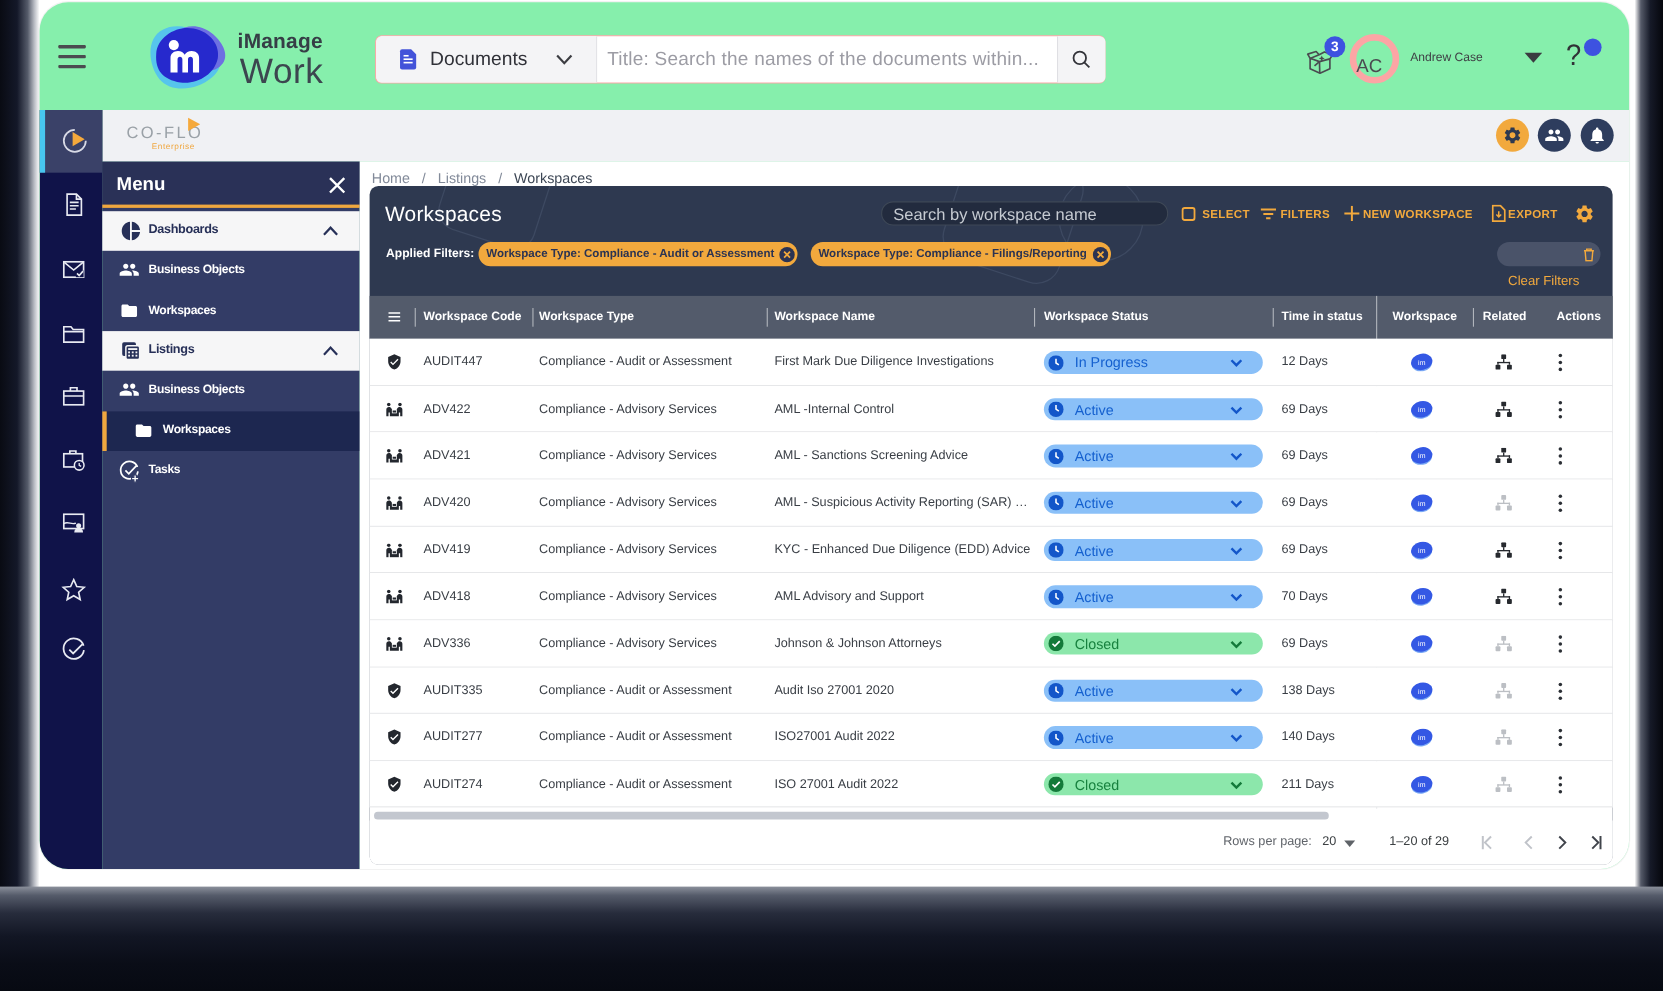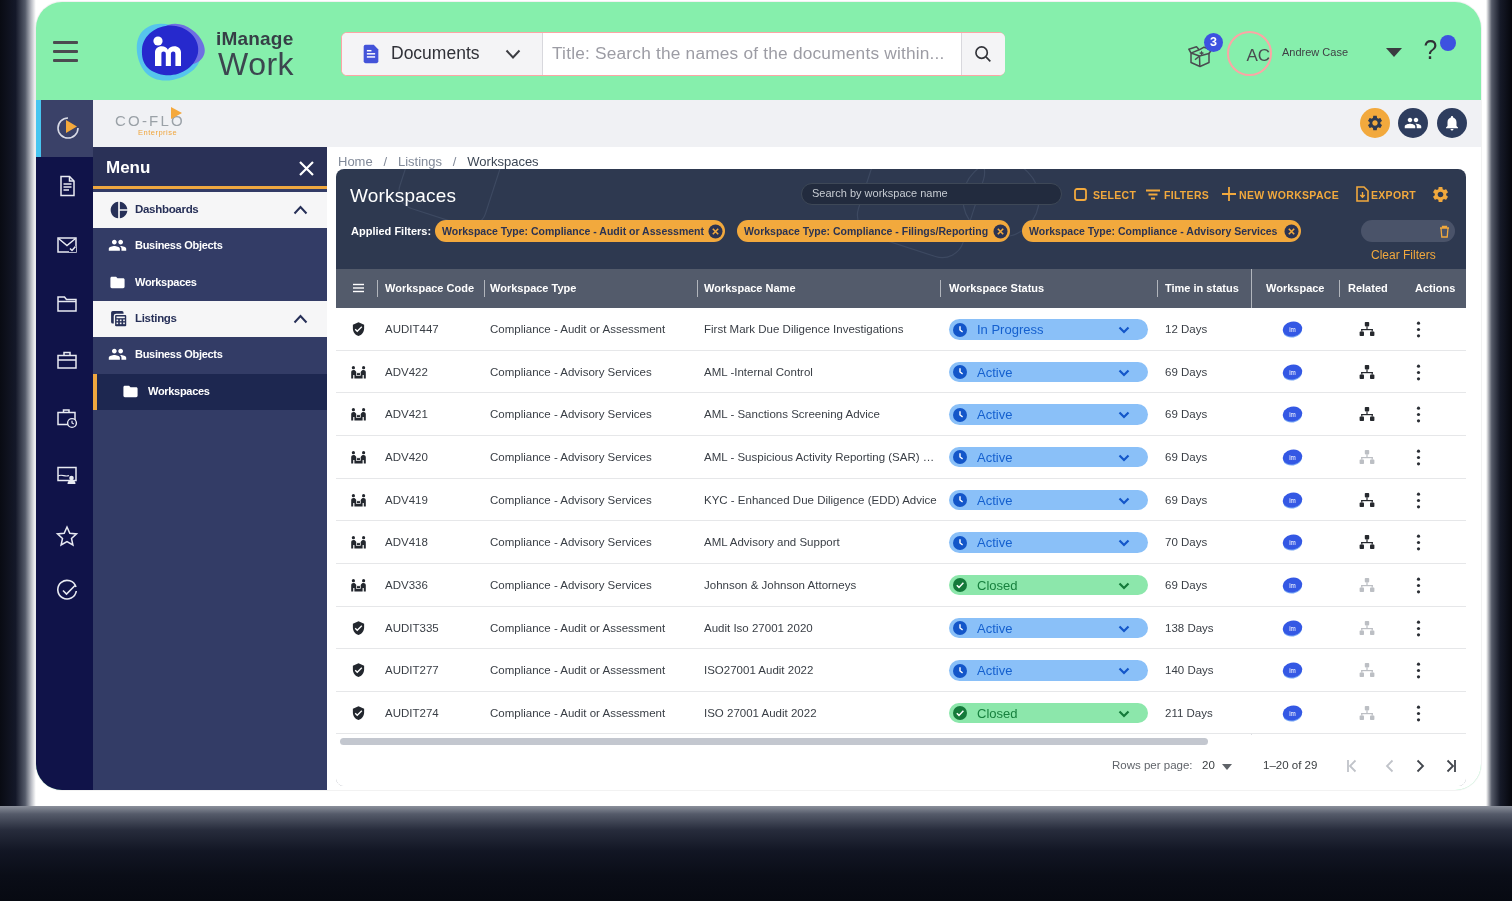--- a/index.html
+++ b/index.html
@@ -105,21 +105,21 @@
 <svg class="abs" style="left:1151px;top:41px" width="26" height="26" viewBox="0 0 26 26">
 <g fill="none" stroke="#4a4b50" stroke-width="1.5" stroke-linejoin="round">
 <path d="M4 10 L12.5 13 L22 10.5 L22 19.5 L13 23.5 L4 19.5 Z"></path>
 <path d="M12.5 13 L12.8 23.3"></path>
 <path d="M4 10 L1.8 6.2 L9.5 3.8 L12.2 6.8 L4.5 9.9 M22 10.5 L24.5 6.8 L17 4.2 L12.2 6.8"></path>
 <path d="M12.5 13 L8 16.8"></path>
 </g>
 <path d="M14.6 7.4 l0.8 1.9 1.9 0.8 -1.9 0.8 -0.8 1.9 -0.8 -1.9 -1.9 -0.8 1.9 -0.8 Z" fill="#4a4b50"></path>
 </svg>
 <div class="abs" style="left:1168px;top:31px;width:19px;height:19px;border-radius:50%;background:#3d52e0;color:#fff;font-size:12.5px;font-weight:700;text-align:center;line-height:19px;">3</div>
-<div class="abs" style="left:1191px;top:29px;width:45px;height:45px;border-radius:50%;border:2px solid #fca5a5;color:#4a4b50;font-size:17px;text-align:right;line-height:45px;">AC</div>
+<div class="abs" style="left:1191px;top:29px;width:45px;height:45px;border-radius:50%;border:6px solid #fca5a5;color:#4a4b50;font-size:17px;text-align:left;line-height:45px;">AC</div>
 <div class="abs" id="uname" style="left:1246px;top:44px;">Andrew Case</div>
 <div class="abs caret" style="left:1350px;top:46px;"></div>
 <div class="abs" id="qmark" style="left:1387px;top:33px;">?</div>
 <div class="abs" style="left:1404px;top:33px;width:16px;height:16px;border-radius:50%;background:#3d52e0;"></div>
 <div class="abs" id="cfbar">
 <div class="abs" id="cf-logo">CO-FLO</div>
 <div class="abs" style="left:78px;top:7px;width:0;height:0;border-top:6px solid transparent;border-bottom:6px solid transparent;border-left:11px solid #f5a93c;"></div>
 <div class="abs" id="cf-ent">Enterprise</div>
 <div class="abs cfbtn" style="left:1267px;background:#f2a93d;">
           <svg style="margin:6px" width="18" height="18" viewBox="0 0 24 24">
@@ -236,34 +236,42 @@
             <path d="M16 11c1.66 0 2.99-1.34 2.99-3S17.66 5 16 5s-3 1.34-3 3 1.34 3 3 3zm-8 0c1.66 0 2.99-1.34 2.99-3S9.66 5 8 5 5 6.34 5 8s1.34 3 3 3zm0 2c-2.33 0-7 1.17-7 3.5V19h14v-2.5c0-2.33-4.67-3.5-7-3.5zm8 0c-.29 0-.62.02-.97.05 1.16.84 1.97 1.97 1.97 3.45V19h6v-2.5c0-2.33-4.67-3.5-7-3.5z" fill="#fff" transform="translate(0,-3)"></path>
           </svg>
           <div class="mtxt">Business Objects</div>
         </div>
 <div class="abs mrow sel" style="top:226.5px">
           <svg class="abs" style="left:25px;top:10px" width="17" height="15" viewBox="0 0 24 20">
             <path d="M10 2H4c-1.1 0-2 .9-2 2v12c0 1.1.9 2 2 2h16c1.1 0 2-.9 2-2V6c0-1.1-.9-2-2-2h-8l-2-2z" fill="#fff"></path>
           </svg>
           <div class="mtxt" style="left:51px">Workspaces</div>
         </div>
+<div class="abs mrow" style="top:262.8px">
+          <svg class="abs" style="left:14px;top:8px" width="21" height="21" viewBox="0 0 24 24">
+            <path d="M20.5 7.5 A 9 9 0 1 0 21 12" stroke="#fff" stroke-width="1.8" fill="none"></path>
+            <path d="M8 11 L11.5 14.5 L20 5.5" stroke="#fff" stroke-width="1.8" fill="none"></path>
+            <path d="M16.8 15.8 h2.6 v2.4 h2.4 v2.6 h-2.4 v2.4 h-2.6 v-2.4 h-2.4 v-2.6 h2.4 Z" fill="#fff" stroke="#333c66" stroke-width="1.2"></path>
+          </svg>
+          <div class="mtxt">Tasks</div>
+        </div>
 </div>
 <div class="abs" id="content">
 <div class="abs crumb" style="left:11px;top:7px;color:#828a99;">Home&nbsp;&nbsp; /&nbsp;&nbsp; Listings&nbsp;&nbsp; /&nbsp;&nbsp; <span style="color:#3c4654;font-weight:500;">Workspaces</span></div>
 <div class="abs" id="panel">
 <svg class="abs" style="left:0;top:0" width="1128" height="98" viewBox="0 0 1128 98">
 <g fill="none" stroke="#3d4961" stroke-width="1.2">
 <rect x="70" y="-40" width="90" height="90" rx="18" transform="rotate(18 115 5)"></rect>
 <rect x="530" y="-30" width="110" height="110" rx="22" transform="rotate(18 585 25)"></rect>
 <circle cx="665" cy="30" r="38"></circle>
 </g>
           </svg>
 <div class="abs" style="left:14px;top:16px;font-size:19px;font-weight:500;color:#fff;letter-spacing:.2px;">Workspaces</div>
 <div class="abs" style="left:465px;top:14px;width:261px;height:22px;border-radius:11px;background:#222b3e;border:1px solid #3e4857;">
-            <div class="abs" style="left:10px;top:3px;font-size:11px;color:#c6cbd2;">Search by workspace name</div>
+            <div class="abs" style="left:10px;top:3px;font-size:15px;color:#c6cbd2;">Search by workspace name</div>
           </div>
 <svg class="abs" style="left:738px;top:19px" width="13" height="13" viewBox="0 0 13 13">
             <rect x="1" y="1" width="11" height="11" rx="2" stroke="#f2a93d" stroke-width="1.8" fill="none"></rect>
           </svg>
 <div class="abs" style="left:757px;top:20px;font-size:10.5px;font-weight:700;color:#f2a93d;letter-spacing:.3px;">SELECT</div>
 <svg class="abs" style="left:810px;top:20px" width="14" height="11" viewBox="0 0 14 11">
             <g stroke="#f2a93d" stroke-width="1.8">
               <line x1="0" y1="1.5" x2="14" y2="1.5"></line>
               <line x1="2.5" y1="5.5" x2="11.5" y2="5.5"></line>
               <line x1="5" y1="9.5" x2="9" y2="9.5"></line>
@@ -288,27 +296,20 @@
 <div class="abs" style="left:15px;top:56px;font-size:11px;font-weight:700;color:#fff;white-space:nowrap;">Applied Filters:</div>
 <div class="abs" style="left:401px;top:51px;width:273px;height:22px;border-radius:11px;background:#f2a93d;">
             <div class="abs" style="left:7px;top:4.5px;font-size:10.5px;font-weight:700;color:#2b3352;white-space:nowrap;">Workspace Type: Compliance - Filings/Reporting</div>
             <svg class="abs" style="right:2px;top:3.5px" width="15" height="15" viewBox="0 0 15 15">
               <circle cx="7.5" cy="7.5" r="7" fill="#2b3352"></circle>
               <path d="M4.8 4.8 L10.2 10.2 M10.2 4.8 L4.8 10.2" stroke="#f2a93d" stroke-width="1.6"></path>
             </svg>
           </div>
 <div class="abs" style="left:99px;top:51px;width:290px;height:22px;border-radius:11px;background:#f2a93d;">
             <div class="abs" style="left:7px;top:4.5px;font-size:10.5px;font-weight:700;color:#2b3352;white-space:nowrap;">Workspace Type: Compliance - Audit or Assessment</div>
-            <svg class="abs" style="right:2px;top:3.5px" width="15" height="15" viewBox="0 0 15 15">
-              <circle cx="7.5" cy="7.5" r="7" fill="#2b3352"></circle>
-              <path d="M4.8 4.8 L10.2 10.2 M10.2 4.8 L4.8 10.2" stroke="#f2a93d" stroke-width="1.6"></path>
-            </svg>
-          </div>
-<div class="abs" style="left:686px;top:51px;width:279px;height:22px;border-radius:11px;background:#f2a93d;">
-            <div class="abs" style="left:7px;top:4.5px;font-size:10.5px;font-weight:700;color:#2b3352;white-space:nowrap;">Workspace Type: Compliance - Advisory Services</div>
             <svg class="abs" style="right:2px;top:3.5px" width="15" height="15" viewBox="0 0 15 15">
               <circle cx="7.5" cy="7.5" r="7" fill="#2b3352"></circle>
               <path d="M4.8 4.8 L10.2 10.2 M10.2 4.8 L4.8 10.2" stroke="#f2a93d" stroke-width="1.6"></path>
             </svg>
           </div>
 <div class="abs" style="left:1025px;top:51px;width:94px;height:22px;border-radius:11px;background:#4a5369;">
             <div class="abs" style="left:10px;top:4px;font-size:12px;font-weight:400;color:#f2a93d;white-space:nowrap;margin-top:24px;">Clear Filters</div>
             <svg class="abs" style="right:5px;top:5px" width="11" height="13" viewBox="0 0 11 13">
               <path d="M1 3 H10 M3.5 3 V1.5 H7.5 V3 M2 3 L2.8 12 H8.2 L9 3" stroke="#f2a93d" stroke-width="1.3" fill="none"></path>
             </svg>

